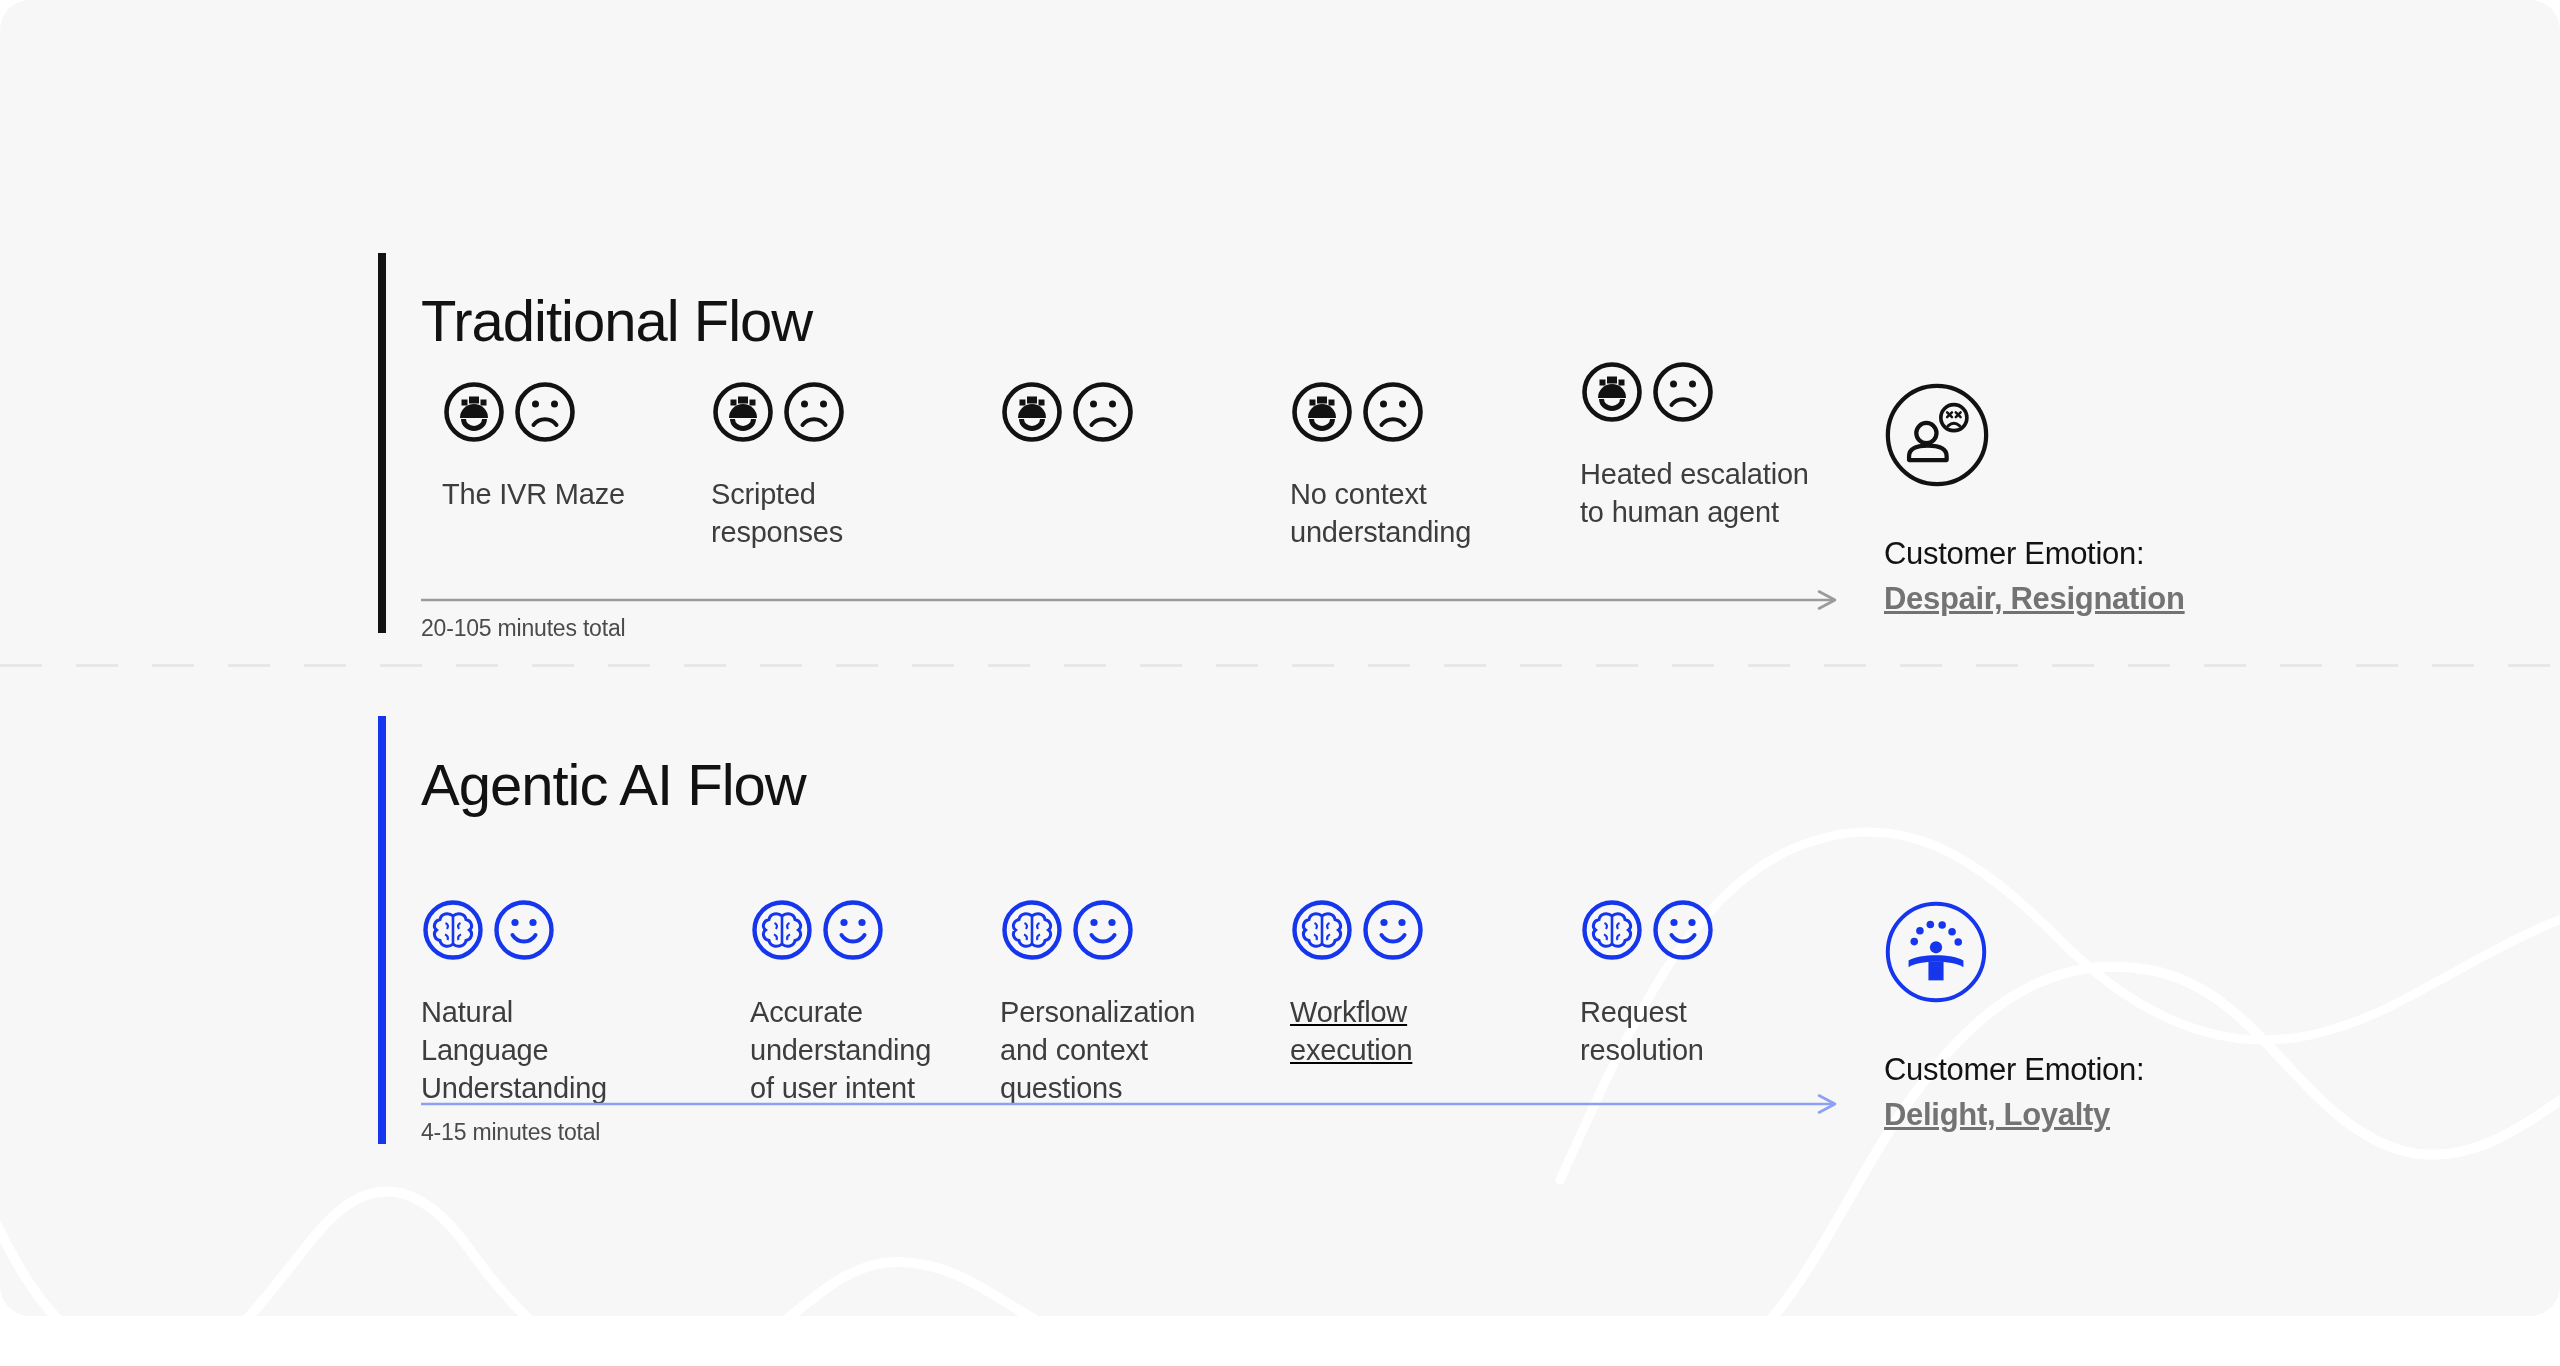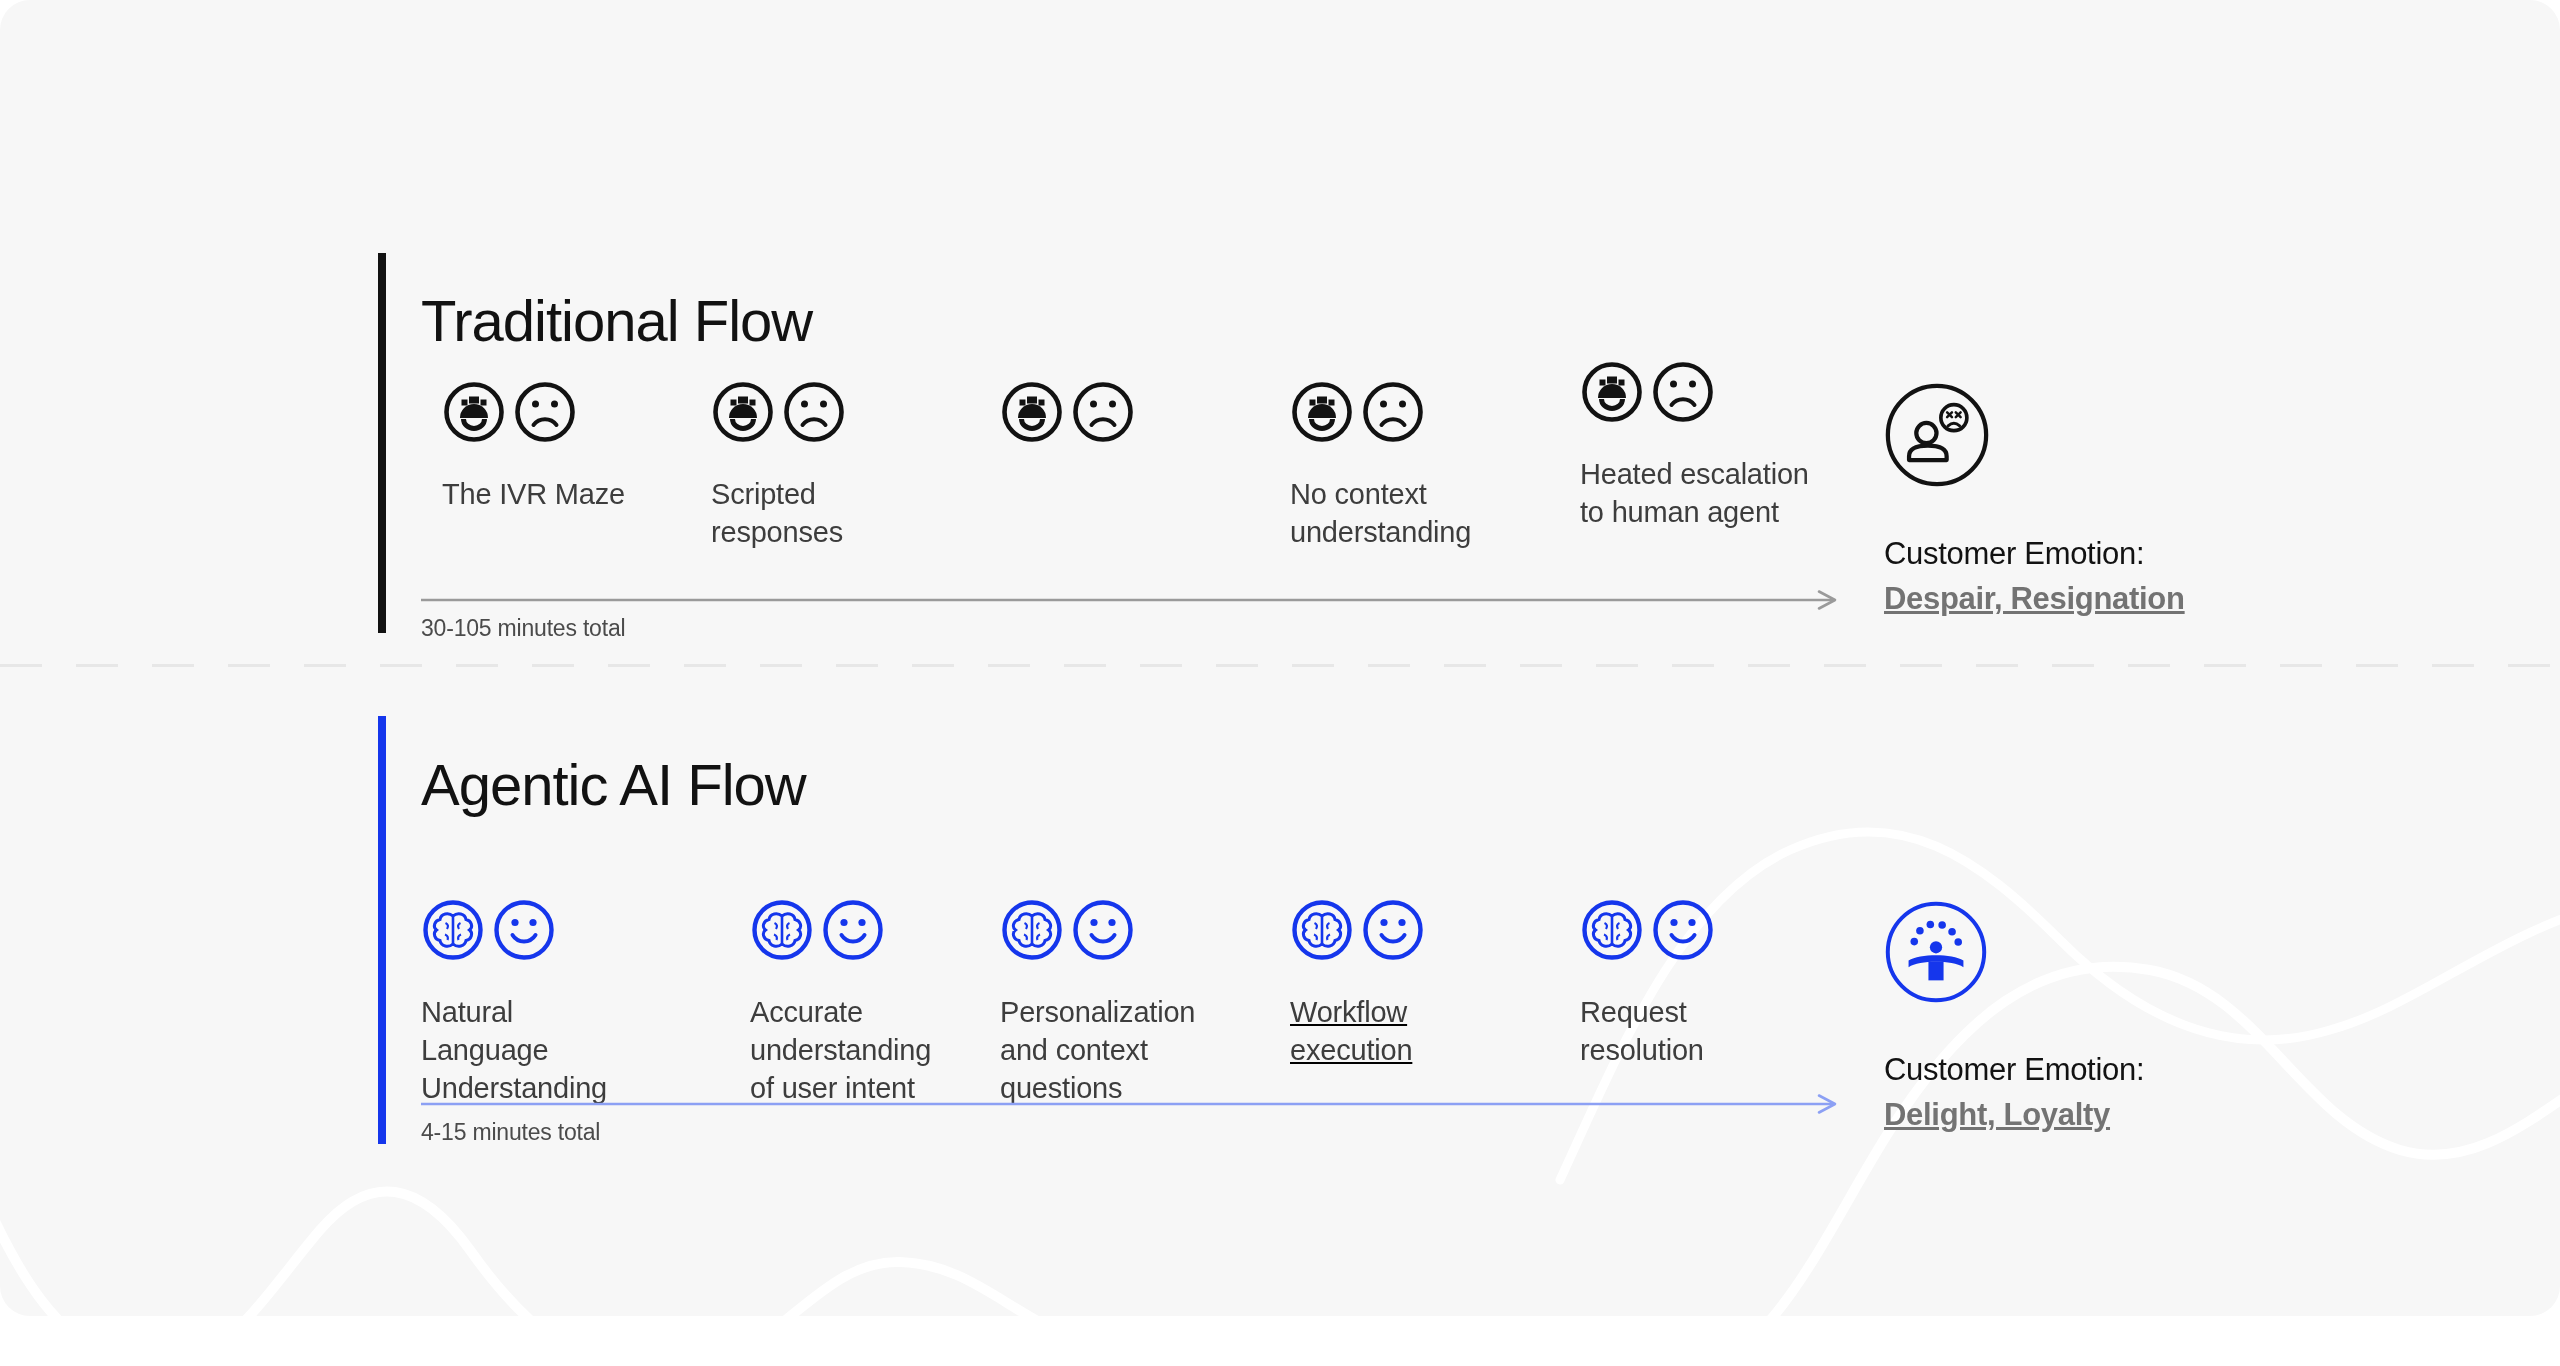--- a/index.html
+++ b/index.html
@@ -180,21 +180,21 @@
       <svg width="64" height="64">
           <use href="#sym-sad"></use>
         </svg>
     </div>
     <p class="step-label wide">Heated escalation to human agent</p>
   </div>
 
   <svg class="timeline timeline-traditional" width="1430" height="24">
       <use href="#sym-arrow-gray"></use>
     </svg>
-  <div class="duration duration-traditional">30-105 minutes total</div>
+  <div class="duration duration-traditional">20-105 minutes total</div>
 
   <div class="emotion-block emotion-traditional">
     <svg width="106" height="106">
         <use href="#sym-despair"></use>
       </svg>
     <div class="emotion-label">Customer Emotion:</div>
     <div class="emotion-value">Despair, Resignation</div>
   </div>
 
   <div class="divider-dashed"></div>

